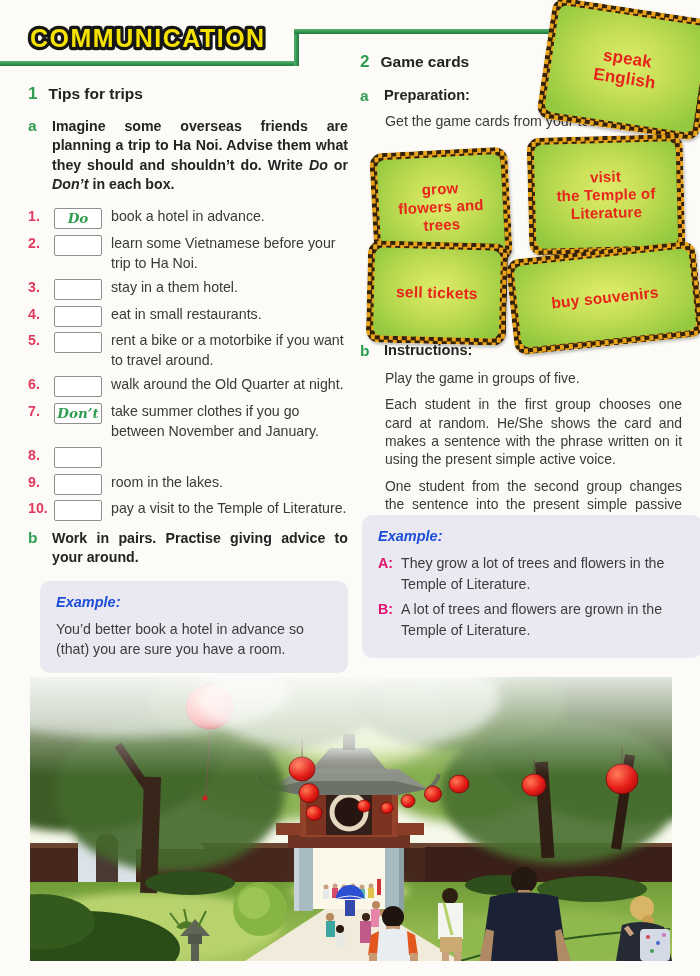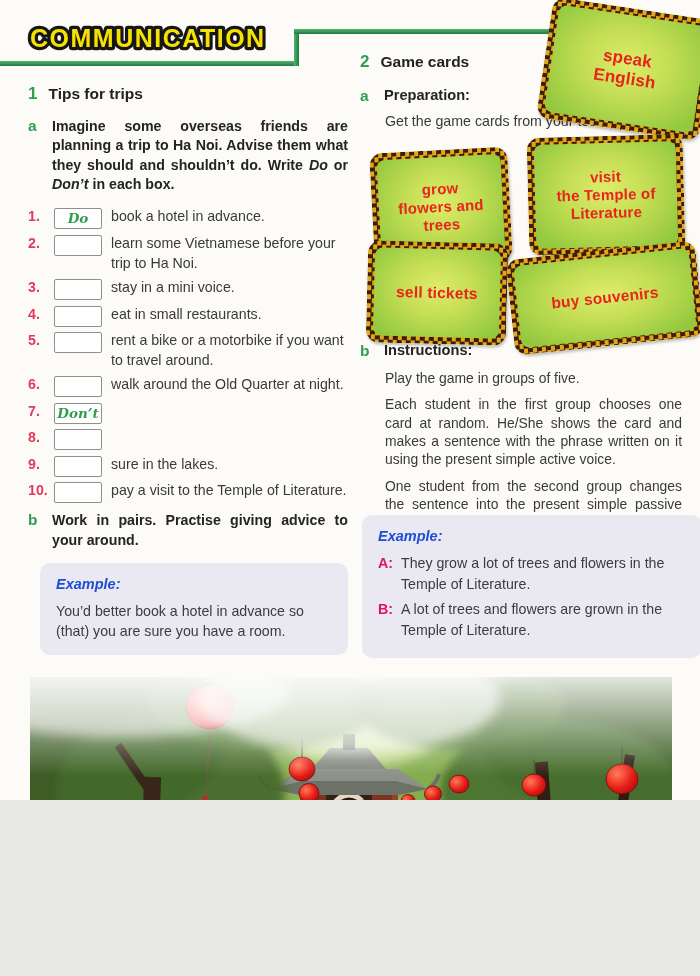--- a/index.html
+++ b/index.html
@@ -1,16 +1,16 @@
 <!DOCTYPE html>
 <html><head>
 <meta charset="utf-8">
 <style>
   html,body{margin:0;padding:0;background:#e8e8e4;}
-  .page{position:relative;width:700px;height:800px;background:#fcfbf7;overflow:hidden;
+  .page{position:relative;width:700px;height:976px;background:#fcfbf7;overflow:hidden;
         font-family:"Liberation Sans",sans-serif;color:#3a3a3a;}
   
   .header-svg{position:absolute;left:24px;top:16px;z-index:3;}
   .gline-low{position:absolute;left:0;top:61px;width:298px;height:5px;
              background:linear-gradient(#54b471,#1e7a3c);z-index:1;}
   .gline-v{position:absolute;left:294px;top:29px;width:5px;height:37px;
            background:linear-gradient(90deg,#54b471,#1e7a3c);z-index:1;}
   .gline-high{position:absolute;left:294px;top:29px;width:406px;height:5px;
               background:linear-gradient(#54b471,#1e7a3c);z-index:1;}
   
@@ -102,49 +102,50 @@
       <span class="item-text">book a hotel in advance.</span>
     </div>
     <div class="item-row">
       <span class="item-num">2.</span>
       <span class="answer-box"></span>
       <span class="item-text">learn some Vietnamese before your trip to Ha Noi.</span>
     </div>
     <div class="item-row">
       <span class="item-num">3.</span>
       <span class="answer-box"></span>
-      <span class="item-text">stay in a mini voice.</span>
+      <span class="item-text">stay in a them hotel.</span>
     </div>
     <div class="item-row">
       <span class="item-num">4.</span>
       <span class="answer-box"></span>
       <span class="item-text">eat in small restaurants.</span>
     </div>
     <div class="item-row">
       <span class="item-num">5.</span>
       <span class="answer-box"></span>
       <span class="item-text">rent a bike or a motorbike if you want to travel around.</span>
     </div>
     <div class="item-row">
       <span class="item-num">6.</span>
       <span class="answer-box"></span>
       <span class="item-text">walk around the Old Quarter at night.</span>
     </div>
     <div class="item-row">
       <span class="item-num">7.</span>
       <span class="answer-box">Don’t</span>
+      <span class="item-text">take summer clothes if you go between November and January.</span>
     </div>
     <div class="item-row">
       <span class="item-num">8.</span>
       <span class="answer-box"></span>
     </div>
     <div class="item-row">
       <span class="item-num">9.</span>
       <span class="answer-box"></span>
-      <span class="item-text">sure in the lakes.</span>
+      <span class="item-text">room in the lakes.</span>
     </div>
     <div class="item-row">
       <span class="item-num">10.</span>
       <span class="answer-box"></span>
       <span class="item-text">pay a visit to the Temple of Literature.</span>
     </div>
 
     <div class="task task-b">
       <span class="marker">b</span>
       <div class="task-text">Work in pairs. Practise giving advice to your around.</div>

